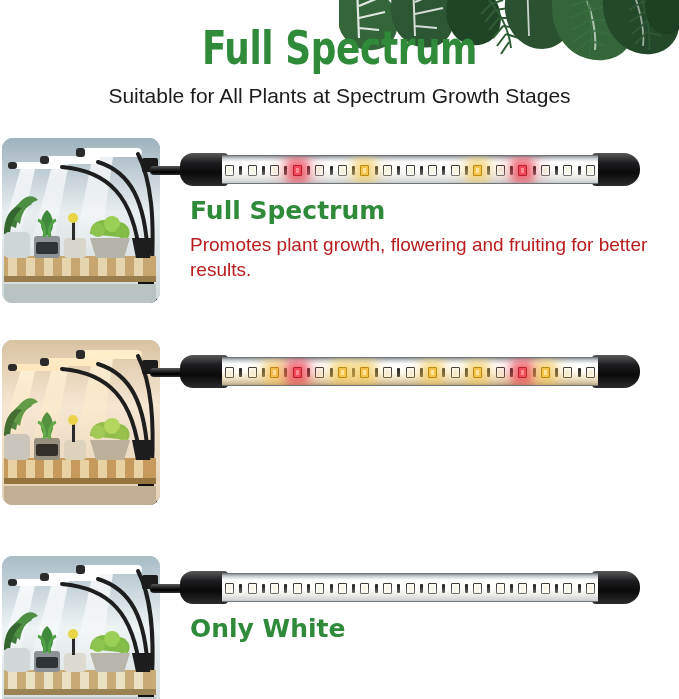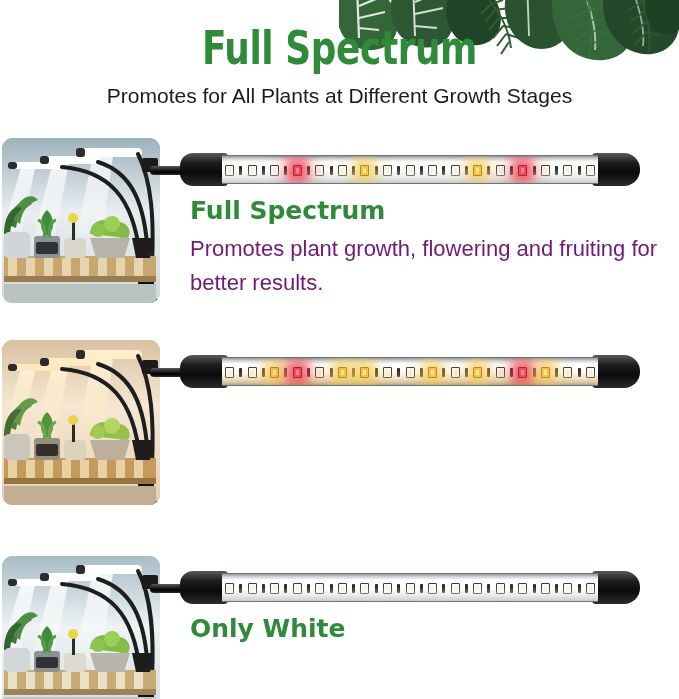--- a/index.html
+++ b/index.html
@@ -148,23 +148,23 @@
   .feature.row-3 .text-block { top: 58px; }
   .feat-title {
     font-family: "DejaVu Sans", sans-serif;
     font-weight: bold;
     font-size: 25px;
     line-height: 30px;
     color: #2f8b3a;
     margin-bottom: 6px;
   }
   .feat-desc {
-    font-size: 22px;
-    line-height: 34px;
-    color: #701a75;
+    font-size: 19px;
+    line-height: 25px;
+    color: #b91c1c;
   }
 </style>
 </head>
 <body>
 
 <div class="page">
 
   <div class="header">
 
     <div class="foliage">
@@ -203,21 +203,21 @@
         <g stroke="#2e5a34" stroke-width="1.8" fill="none">
           <path d="M302 -4 C 308 14 312 32 310 50"></path>
           <path d="M303 2 L 290 10 M 305 12 L 291 22 M 307 22 L 293 34 M 308 32 L 296 44"></path>
           <path d="M303 2 L 318 0 M 305 12 L 322 12 M 307 22 L 324 24 M 308 32 L 322 36"></path>
         </g>
         <path d="M320 -30 C 344 -28 352 -8 348 14 C 344 34 326 40 314 28 C 302 16 304 -10 320 -30 Z" fill="#1d4023"></path>
       </svg>
     </div>
 
     <div class="main-title">Full Spectrum</div>
-    <div class="sub-title">Promotes for All Plants at Different Growth Stages</div>
+    <div class="sub-title">Suitable for All Plants at Spectrum Growth Stages</div>
   </div>
 
   <div class="feature row-1">
 
     <div class="thumb">
       <svg viewBox="0 0 158 165" preserveAspectRatio="none" xmlns="http://www.w3.org/2000/svg">
         <defs>
           <linearGradient id="wall1" x1="0" y1="0" x2="0" y2="1">
             <stop offset="0%" stop-color="#9eb2bd"></stop>
               <stop offset="45%" stop-color="#e9eef0"></stop>

